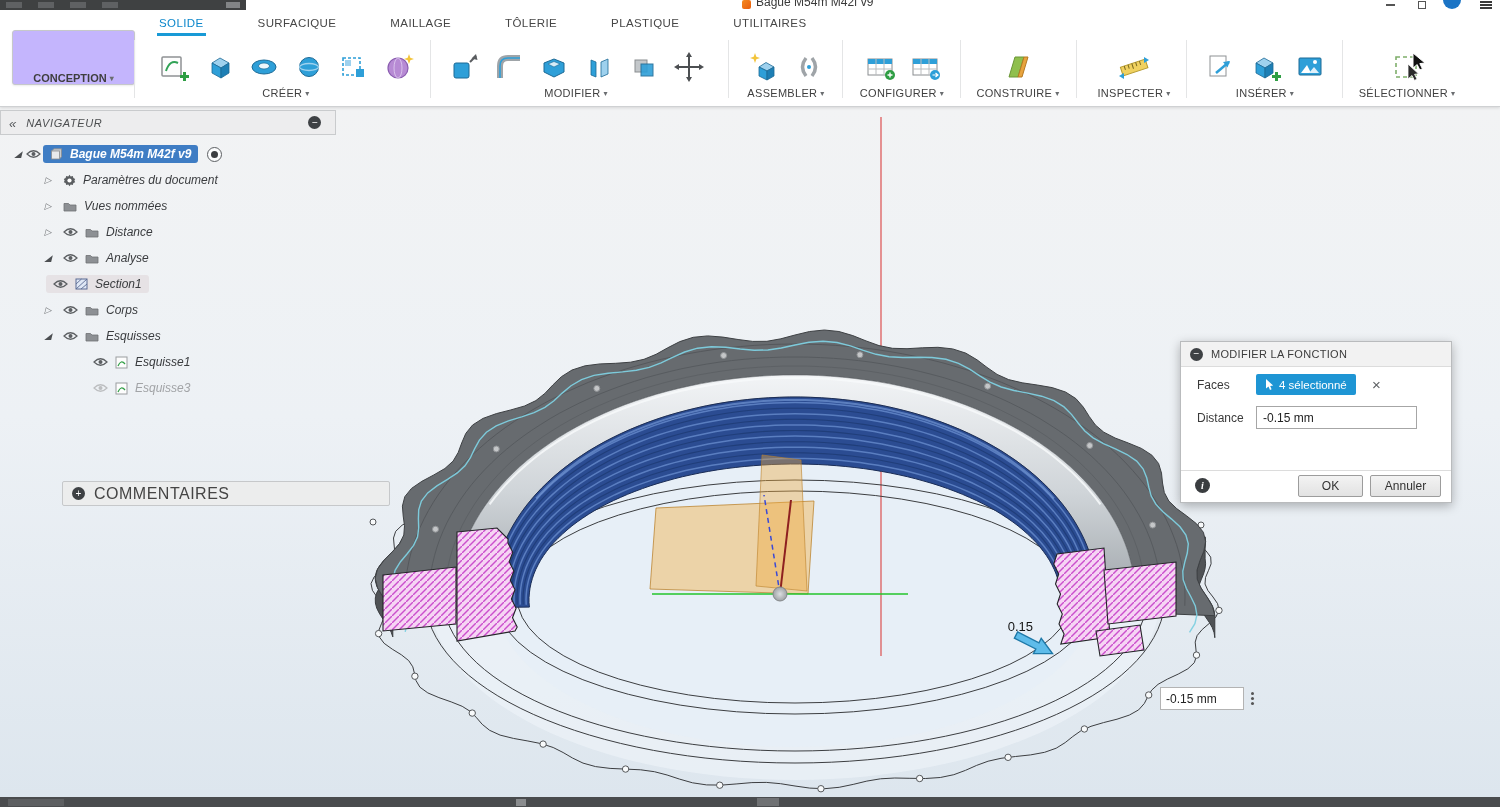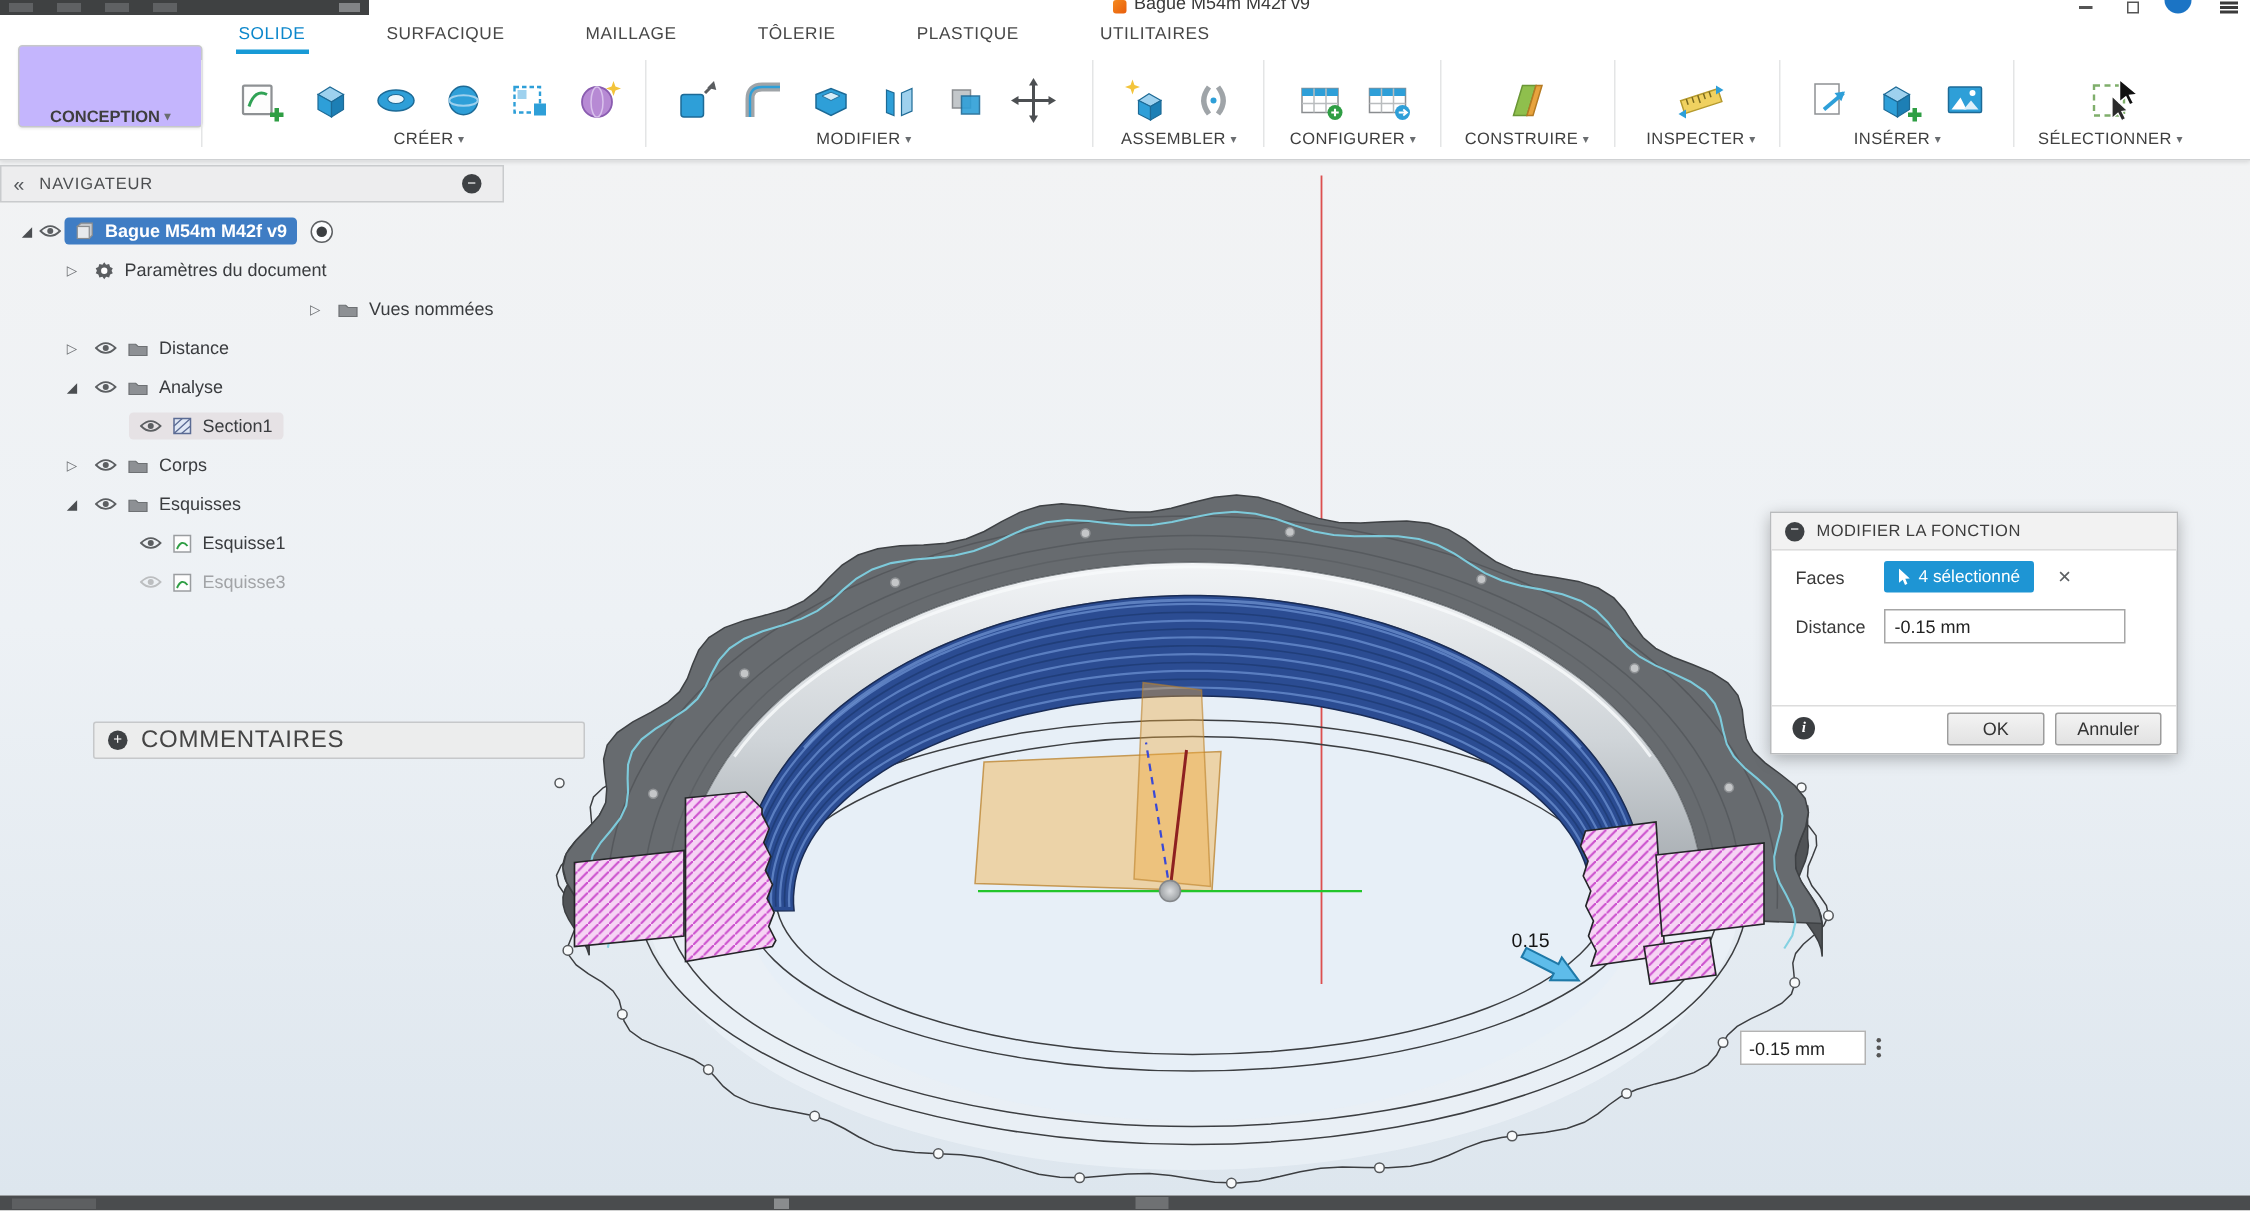--- a/index.html
+++ b/index.html
@@ -33,21 +33,21 @@
   .ticon{width:36px;height:36px;display:flex;align-items:center;justify-content:center;}
   .glabel{font-size:11px;color:#3f3f3f;letter-spacing:.3px;padding-bottom:3px;white-space:nowrap;}
   .gsep{position:absolute;top:30px;width:1px;height:58px;background:#e4e5e6;}
 
   
   #viewport{position:absolute;left:0;top:106px;width:1500px;height:691px;z-index:0;
     background:linear-gradient(180deg,#f2f3f4 0%,#edf1f5 45%,#dde6ee 100%);}
   #scene{position:absolute;left:0;top:0;width:1500px;height:807px;z-index:1;pointer-events:none;}
 
   
-  #navigator{position:absolute;left:0;top:110px;width:336px;z-index:3;}
+  #navigator{position:absolute;left:0;top:110px;width:336px;z-index:3;font-style:italic;}
   .nav-header{height:23px;background:#ededee;border:1px solid #c9cbcd;display:flex;align-items:center;position:relative;}
   .collapse-icon{margin-left:8px;}
   .collapse-icon::after{content:"«";font-size:13px;color:#54575a;}
   .nav-title{font-size:11px;letter-spacing:.6px;color:#4c4e50;margin-left:10px;}
   .circle-minus{width:13px;height:13px;border-radius:50%;background:#3e4144;color:#fff;display:inline-flex;align-items:center;justify-content:center;}
   .circle-minus::after{content:"−";font-size:10px;line-height:1;}
   .nav-header .circle-minus{position:absolute;right:14px;top:5px;}
   #tree{margin-top:6px;}
   .trow{height:26px;display:flex;align-items:center;font-size:12px;color:#3a3c3f;}
   .arrow{width:16px;display:inline-flex;justify-content:center;flex:none;}
@@ -485,21 +485,21 @@
           <span class="rowbox">
             <span class="ticn">
               <svg width="13" height="13" viewBox="0 0 16 16">
                 <path d="M8 1 L9.5 3 L12 2.5 L12.8 5 L15 6 L14 8 L15 10 L12.8 11 L12 13.5 L9.5 13 L8 15 L6.5 13 L4 13.5 L3.2 11 L1 10 L2 8 L1 6 L3.2 5 L4 2.5 L6.5 3 Z" fill="#5b5e61"></path>
                 <circle cx="8" cy="8" r="2.6" fill="#fff"></circle>
               </svg>
             </span>
             <span class="tlabel">Paramètres du document</span>
           </span>
         </div>
-        <div class="trow" style="padding-left: 28px; justify-content: flex-end;">
+        <div class="trow" style="padding-left: 40px;">
           <span class="arrow col"></span>
           <span class="rowbox">
             <span class="ticn">
               <svg width="14" height="11">
                 <path d="M1 2.5 H5.5 L7 4 H13 V10 H1 Z" fill="#8d9094" stroke="#6e7174" stroke-width=".8"></path>
               </svg>
             </span>
             <span class="tlabel">Vues nommées</span>
           </span>
         </div>
@@ -530,21 +530,21 @@
               </svg>
             </span>
             <span class="ticn">
               <svg width="14" height="11">
                 <path d="M1 2.5 H5.5 L7 4 H13 V10 H1 Z" fill="#8d9094" stroke="#6e7174" stroke-width=".8"></path>
               </svg>
             </span>
             <span class="tlabel">Analyse</span>
           </span>
         </div>
-        <div class="trow" style="padding-left: 70px;">
+        <div class="trow" style="padding-left: 30px;">
           <span class="arrow"></span>
           <span class="rowbox hl">
             <span class="ticn">
               <svg width="15" height="10" viewBox="0 0 15 10">
                 <path d="M1 5 Q7.5 -1.5 14 5 Q7.5 11.5 1 5 Z" fill="none" stroke="#5c5f62" stroke-width="1.2"></path>
                 <circle cx="7.5" cy="5" r="2" fill="#5c5f62"></circle>
               </svg>
             </span>
             <span class="ticn">
               <svg width="13" height="12">

